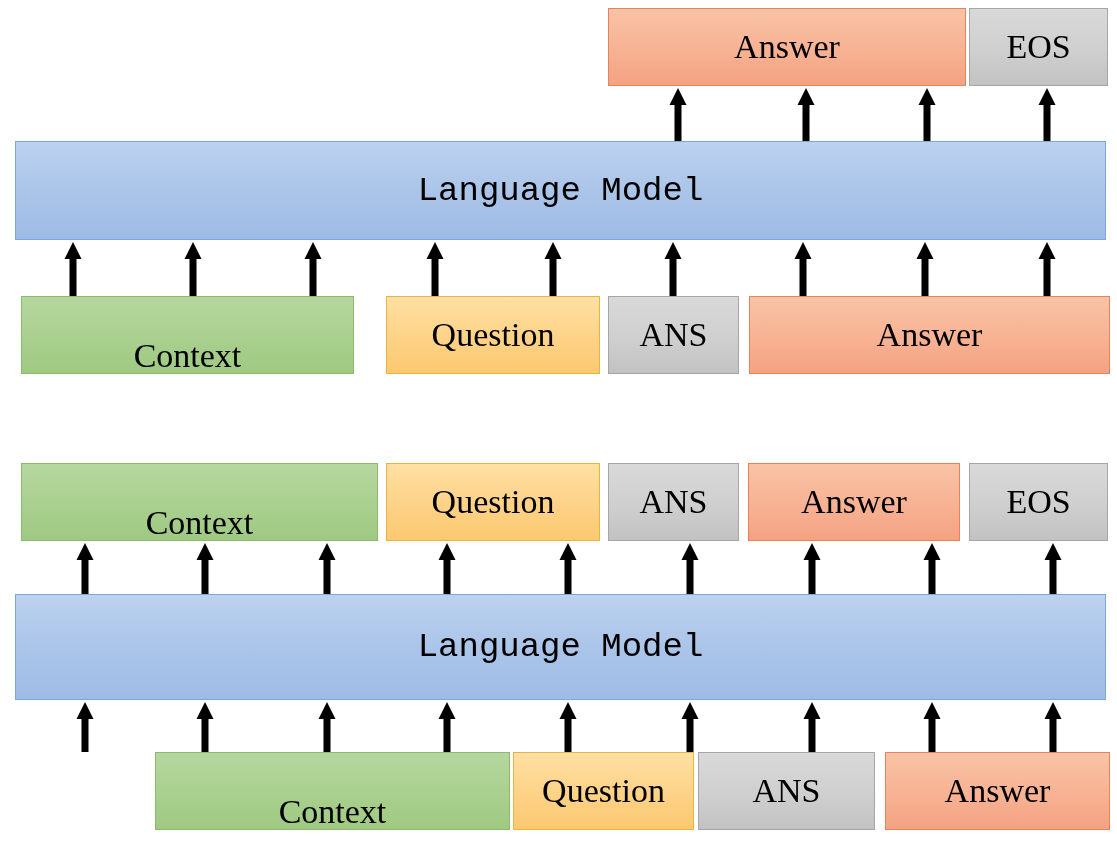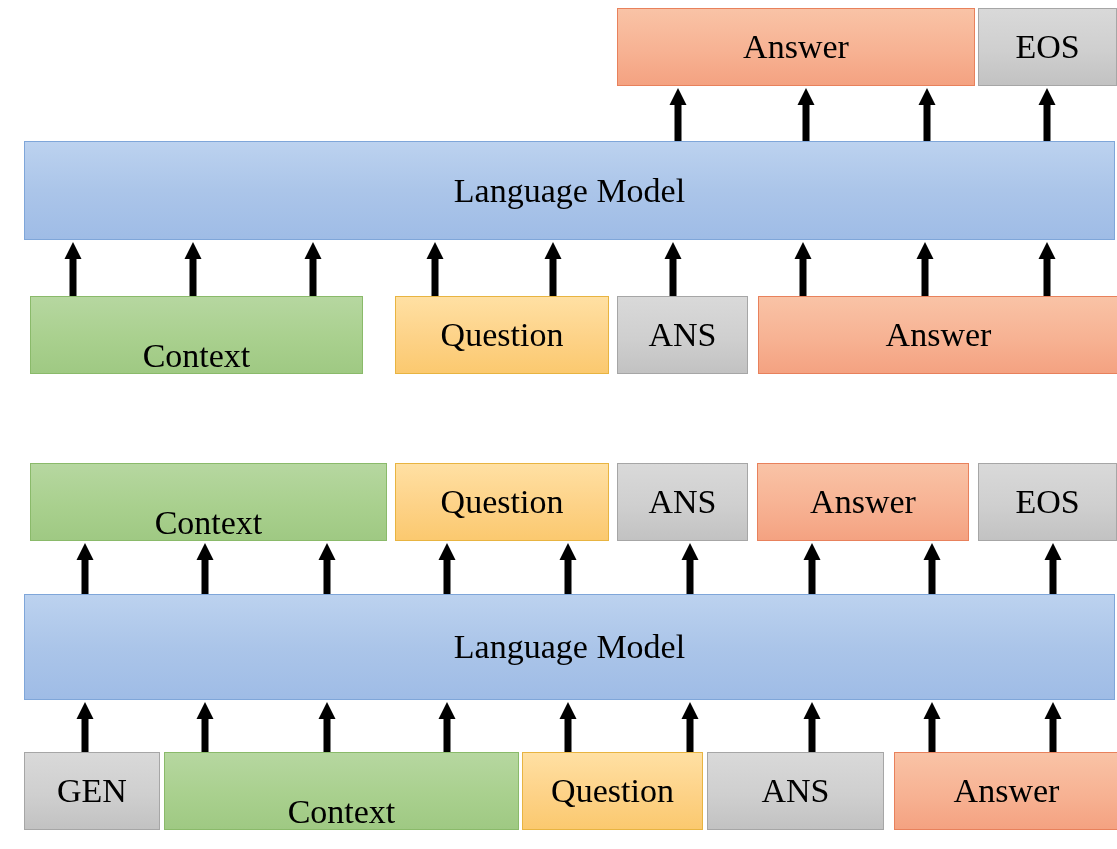--- a/index.html
+++ b/index.html
@@ -17,21 +17,20 @@
   }
   .box {
     position: absolute;
     box-sizing: border-box;
     display: flex;
     align-items: center;
     justify-content: center;
     color: #000000;
     line-height: 1;
     white-space: nowrap;
-    margin-left: 9px;
   }
   .box-label {
     display: block;
     pointer-events: none;
   }
   
   .c-green {
     background: linear-gradient(to bottom, #b6d7a0 0%, #a9d08e 55%, #9fc983 100%);
     border: 1px solid #8aba6a;
     align-items: flex-end;
@@ -44,20 +43,21 @@
     background: linear-gradient(to bottom, #d9d9d9 0%, #cfcfcf 55%, #c2c2c2 100%);
     border: 1px solid #a6a6a6;
   }
   .c-orange {
     background: linear-gradient(to bottom, #f9c3a6 0%, #f7b293 55%, #f4a281 100%);
     border: 1px solid #e8815c;
   }
   .c-blue {
     background: linear-gradient(to bottom, #bcd2ef 0%, #abc5e9 50%, #9fbce6 100%);
     border: 1px solid #7fa6d9;
+    font-family: Liberation Mono, monospace;
   }
   
   .arrow {
     position: absolute;
     width: 22px;
   }
   .arrow svg { display: block; }
 </style>
 </head>
 <body>
@@ -283,23 +283,20 @@
     </div>
     <div class="box c-orange" style="left: 748px; top: 463px; width: 212px; height: 78px; font-size: 34px;">
       <span class="box-label">Answer</span>
     </div>
     <div class="box c-grey" style="left: 969px; top: 463px; width: 139px; height: 78px; font-size: 34px;">
       <span class="box-label">EOS</span>
     </div>
     <div class="box c-blue" style="left: 15px; top: 594px; width: 1091px; height: 106px; font-size: 34px;">
       <span class="box-label">Language Model</span>
     </div>
-    <div class="box c-grey" style="left: 15px; top: 752px; width: 136px; height: 78px; font-size: 34px;">
-      <span class="box-label">GEN</span>
-    </div>
     <div class="box c-green" style="left: 155px; top: 752px; width: 355px; height: 78px; font-size: 34px;">
       <span class="box-label">Context</span>
     </div>
     <div class="box c-yellow" style="left: 513px; top: 752px; width: 181px; height: 78px; font-size: 34px;">
       <span class="box-label">Question</span>
     </div>
     <div class="box c-grey" style="left: 698px; top: 752px; width: 177px; height: 78px; font-size: 34px;">
       <span class="box-label">ANS</span>
     </div>
     <div class="box c-orange" style="left: 885px; top: 752px; width: 225px; height: 78px; font-size: 34px;">

